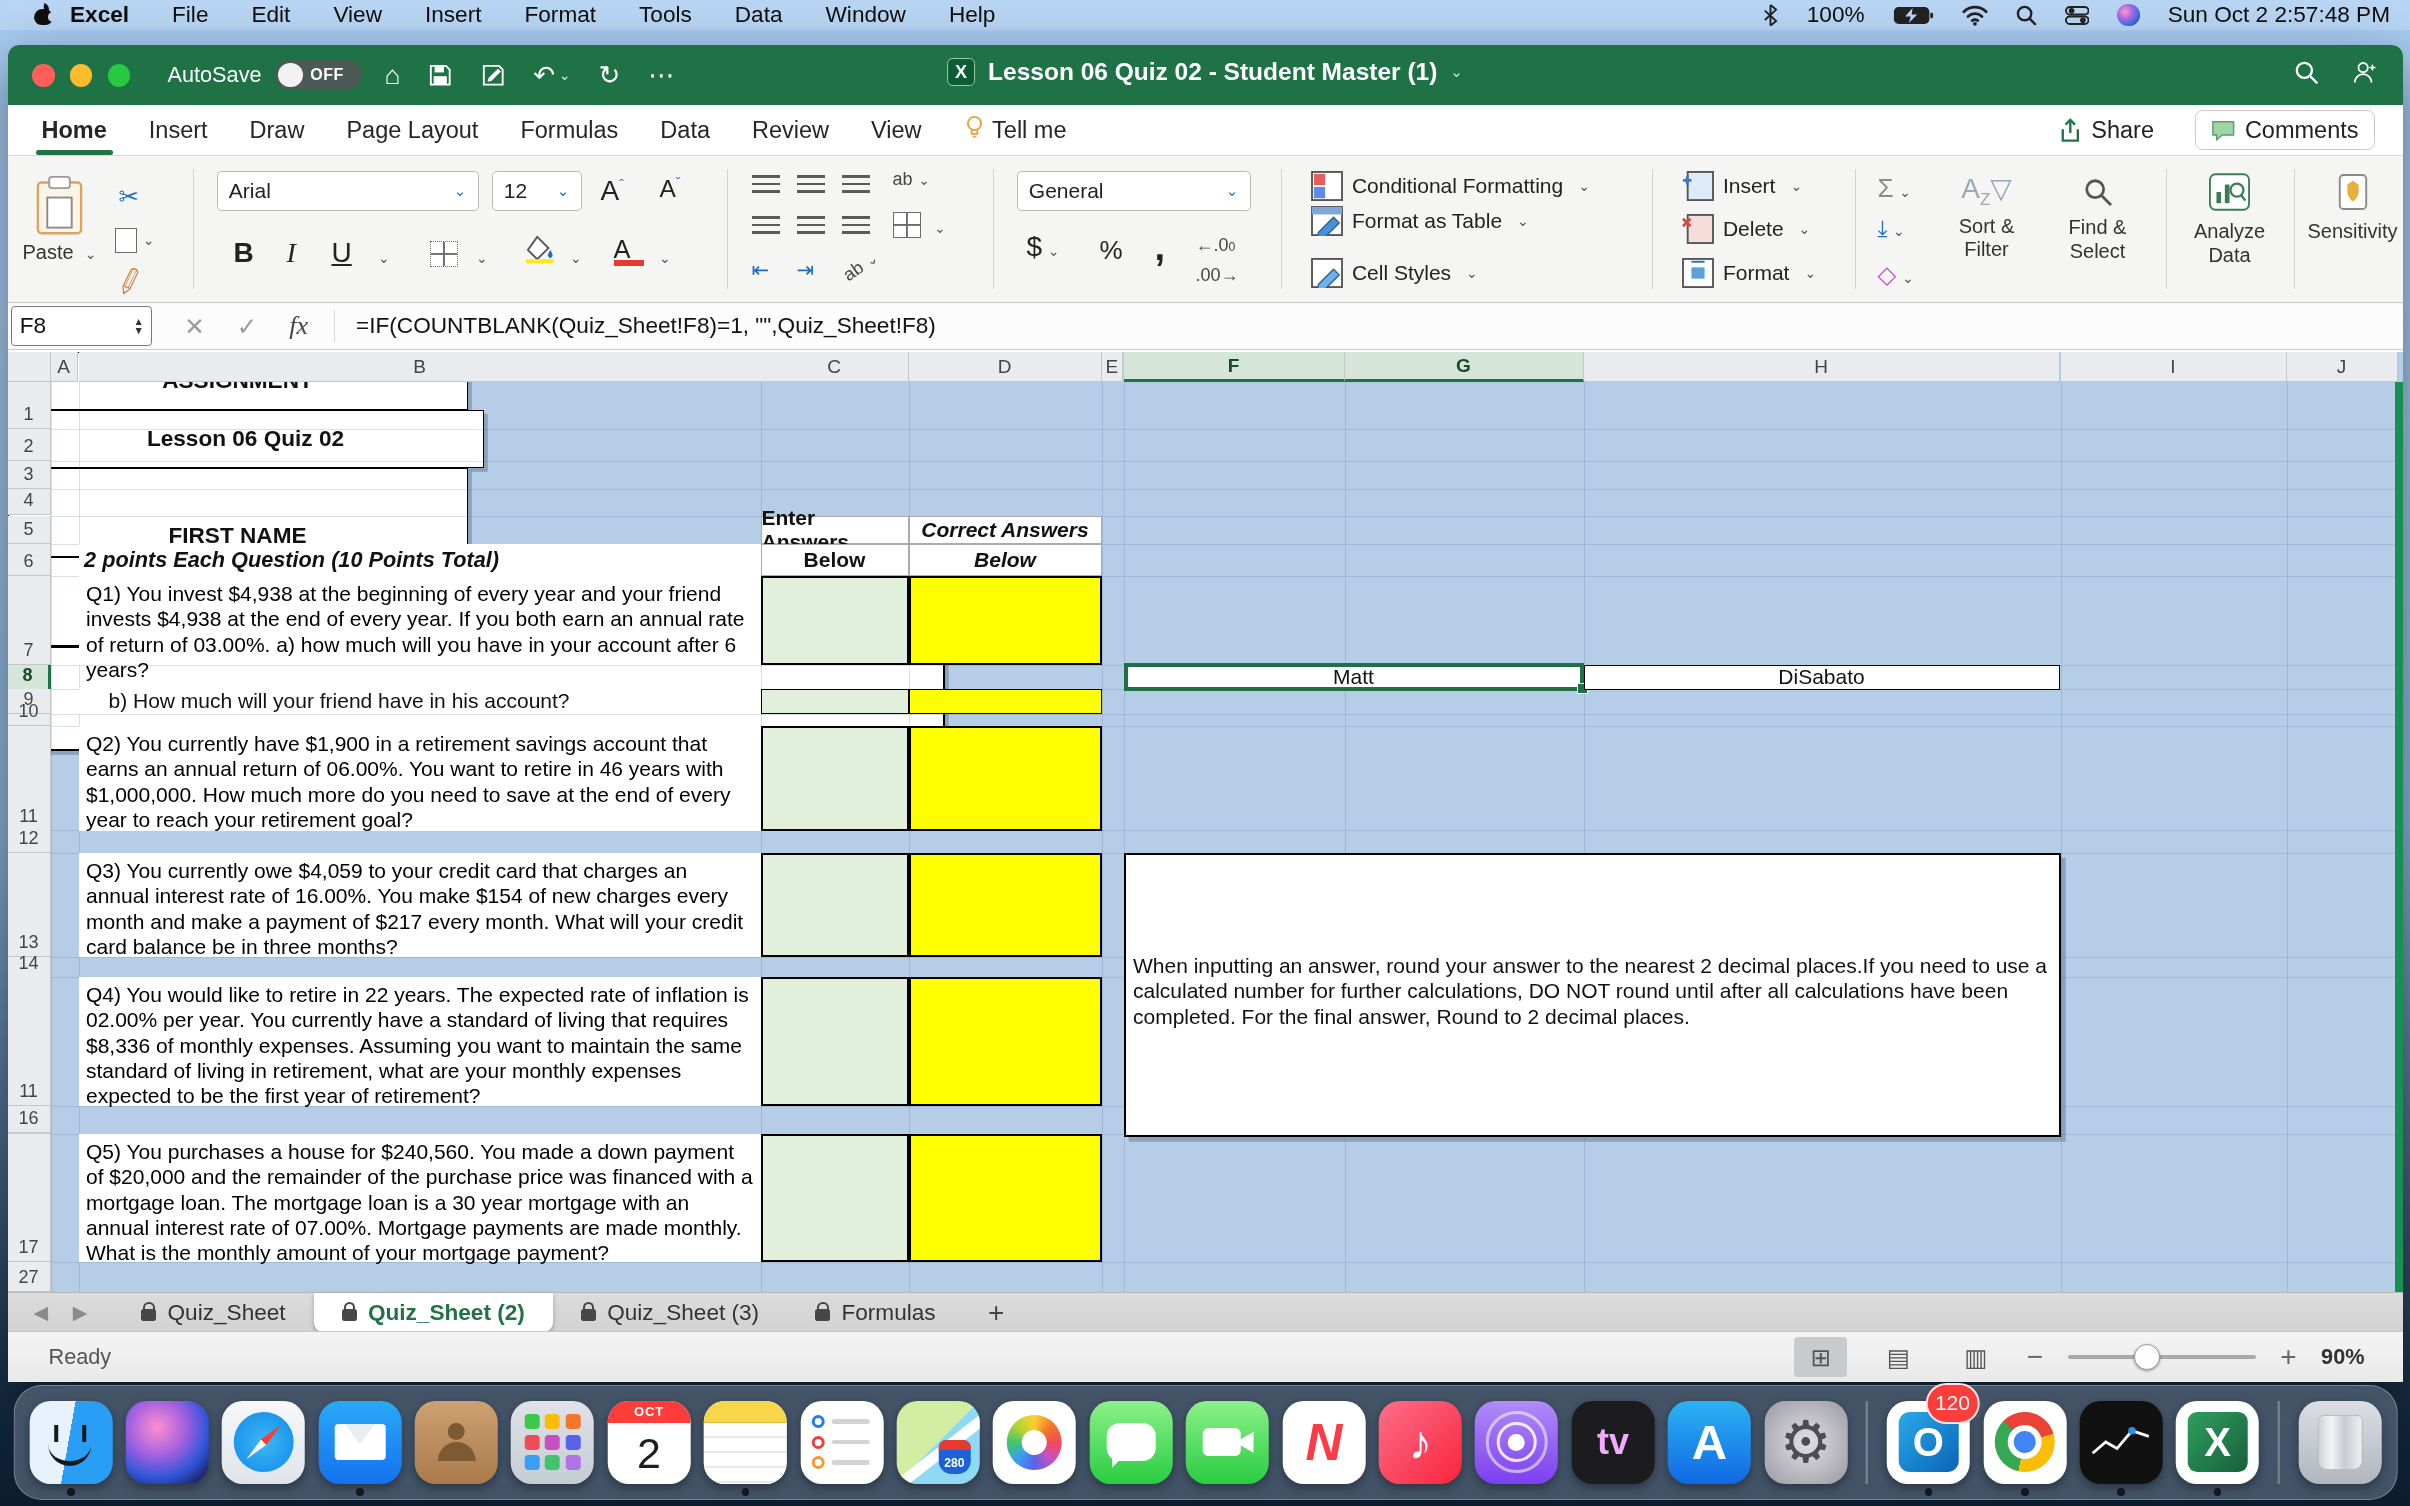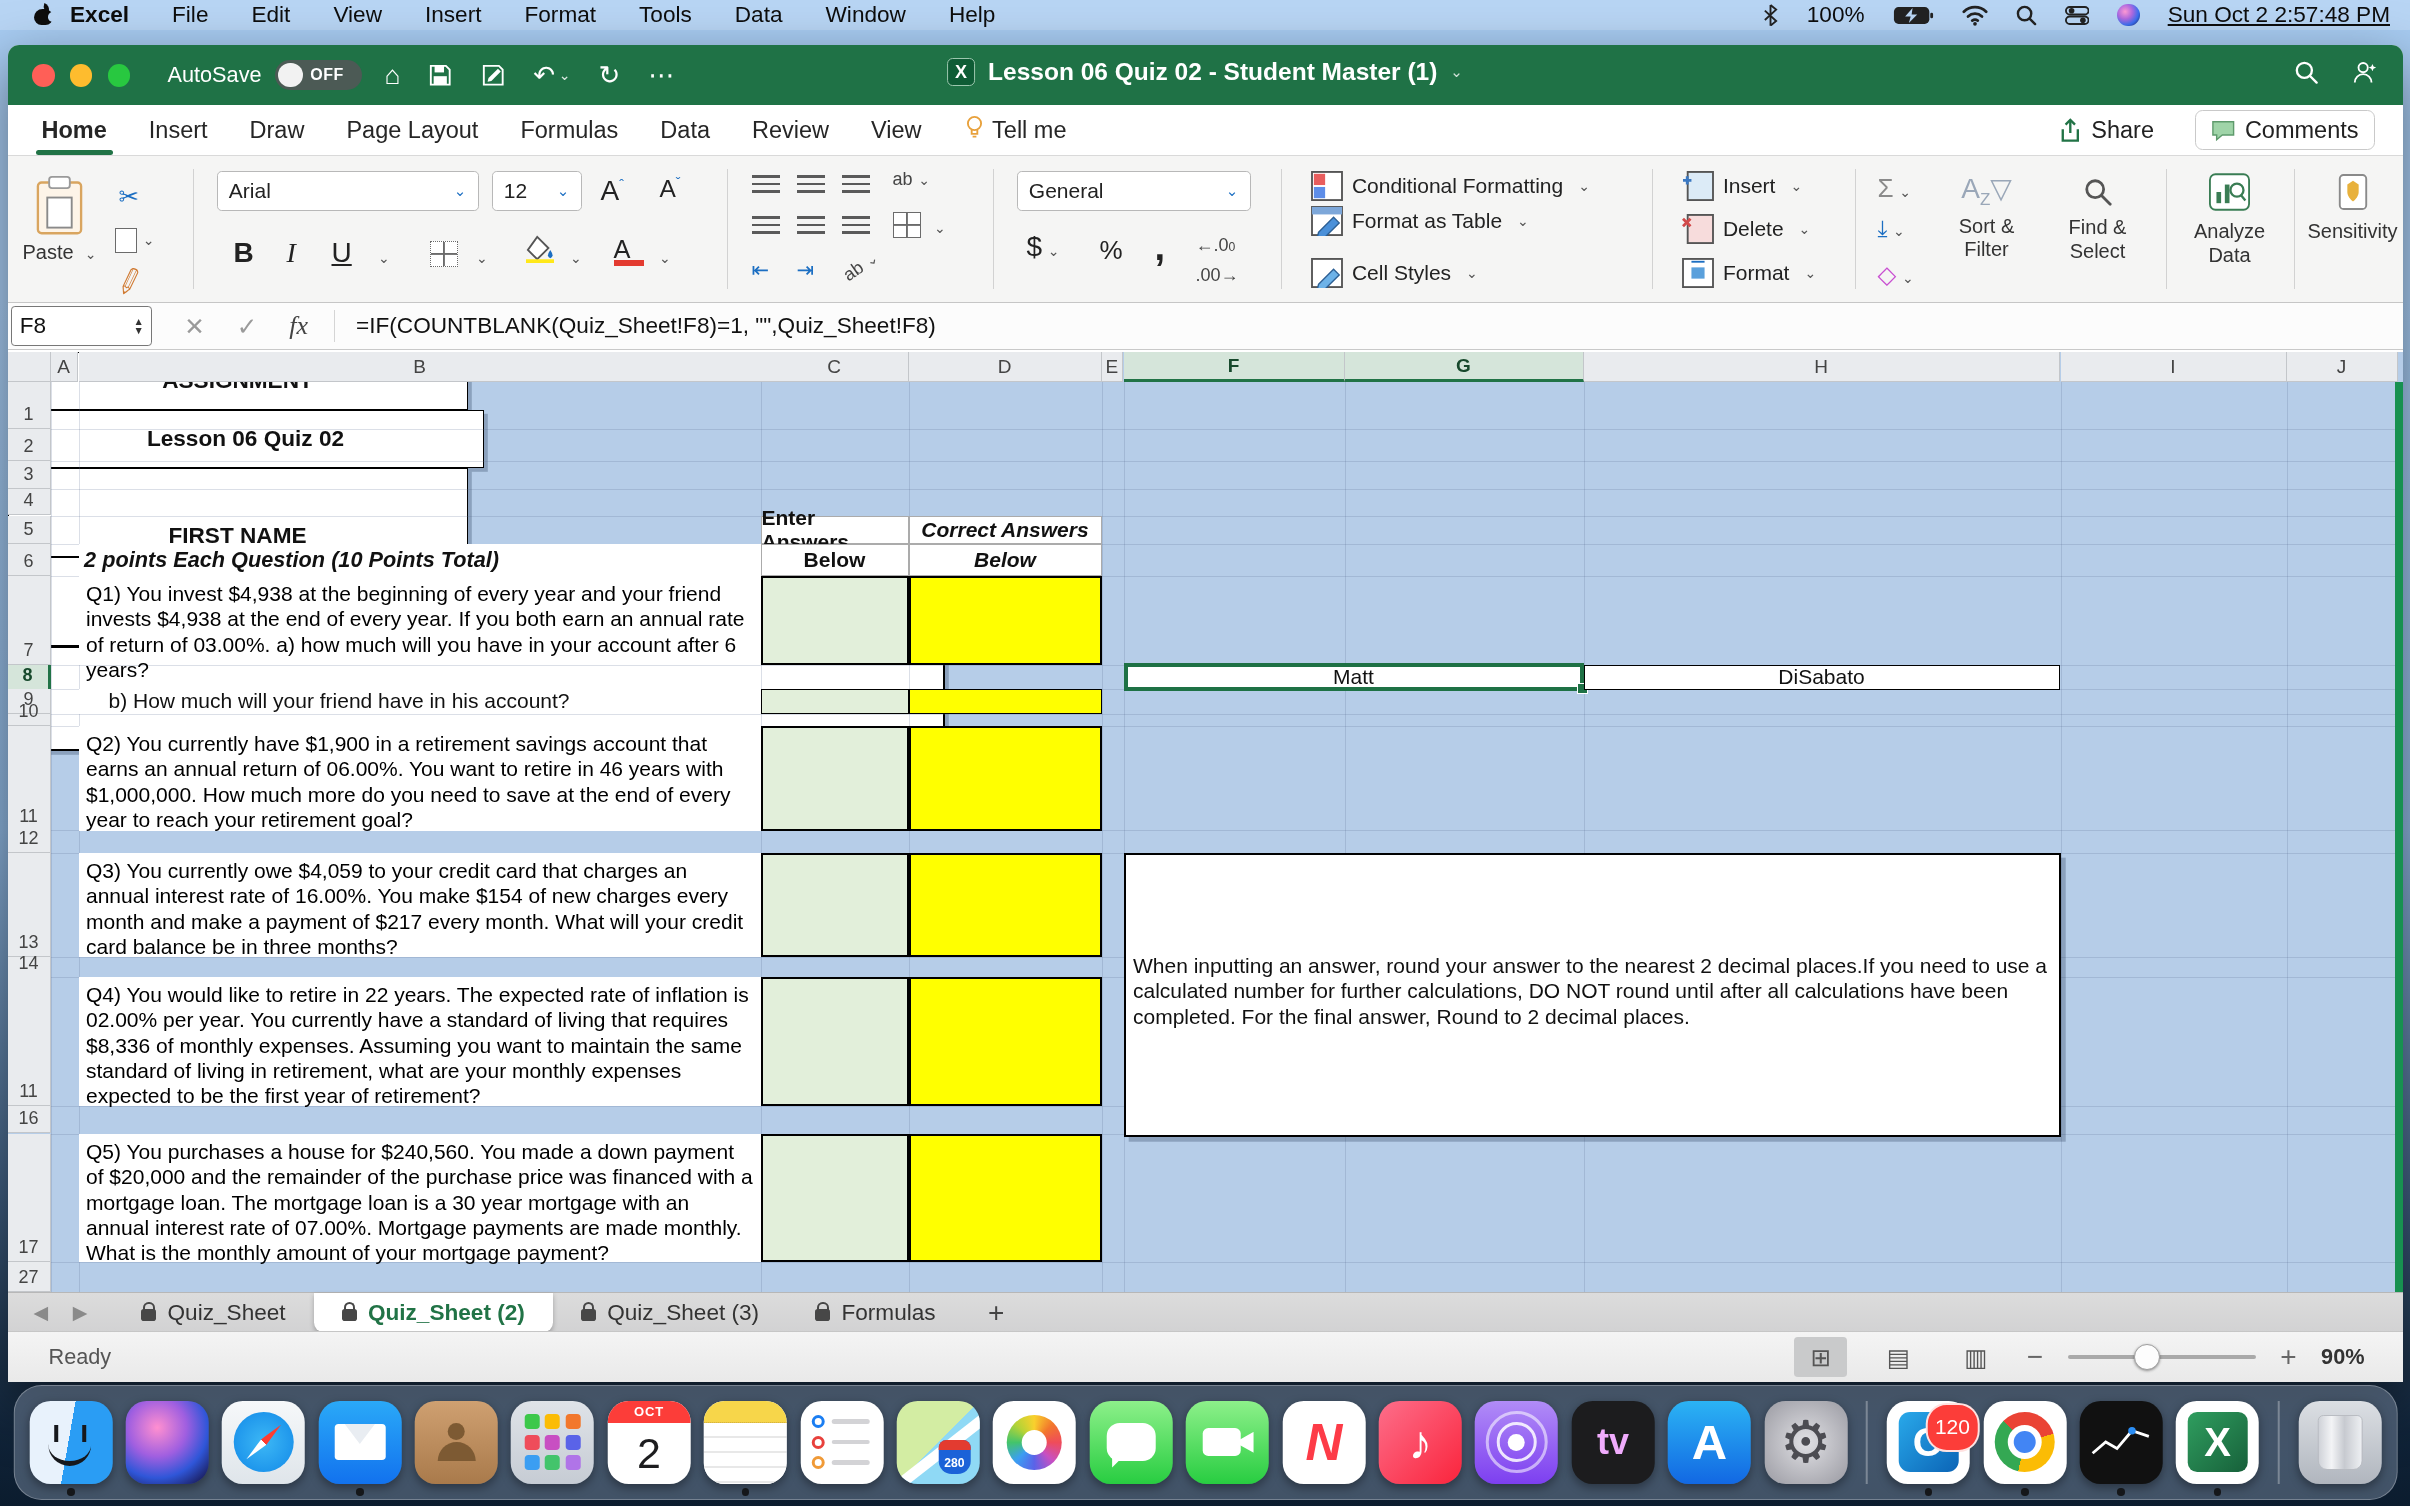--- a/index.html
+++ b/index.html
@@ -17,21 +17,21 @@
   #menu-items .mi { white-space:nowrap; }
   #menu-items .mi:first-child { font-weight:bold; }
   #apple-logo { position:absolute; left:34px; top:4.7px; width:19px; height:21px; }
   #apple-logo .body { position:absolute; left:0; top:4.7px; width:19px; height:16px; background:#0d0d0d; border-radius:8.5px 8.5px 7.5px 7.5px; }
   #apple-logo .bite { position:absolute; right:-4.7px; top:7.5px; width:9.4px; height:9.4px; background:#bad6f4; border-radius:50%; }
   #apple-logo .leaf { position:absolute; left:8.5px; top:-0.9px; width:6.6px; height:7.5px; background:#0d0d0d; border-radius:0 7.5px 0 7.5px; transform:rotate(20deg); }
   #menu-status { margin-left:auto; display:flex; align-items:center; gap:28px; margin-right:21px; font-size:22.6px; }
   #menu-status svg { display:block; }
   #siri-orb { width:22.6px; height:22.6px; border-radius:50%;
     background:radial-gradient(circle at 35% 35%, #ff9ad5 0%, #b06ae0 35%, #3b6ff0 65%, #1b1040 100%); }
-  #clock { white-space:nowrap;text-decoration:underline; }
+  #clock { white-space:nowrap; }
 
   
   #window { position:absolute; left:7.5px; top:45px; width:2395px; height:1337px;
     border-radius:11.3px 11.3px 0 0; box-shadow:0 21px 56px rgba(0,0,0,.5); overflow:hidden; background:#fff; }
 
   
   #titlebar { position:absolute; left:0; top:0; width:100%; height:60px; background:#1f7246; }
   .tl { position:absolute; top:52px; width:22.6px; height:22.6px; border-radius:50%; }
   #tl-close { left:24.5px; background:#ff5f57; } #tl-min { left:62px; background:#febc2e; } #tl-zoom { left:100px; background:#28c840; }
   .tl { top:19px; }
@@ -125,21 +125,21 @@
   .zpm { font-size:28px; color:#666; }
 
   
   #dock { position:absolute; left:50%; bottom:7.5px; transform:translateX(-50%); height:115px;
     background:rgba(112,128,150,.55); border:0.9px solid rgba(255,255,255,.28); border-radius:28px;
     display:flex; align-items:center; padding:0 13px; gap:9.4px; }
   .dock-item { position:relative; width:87px; height:104px; display:flex; align-items:center; justify-content:center; }
   .dsep { width:1.9px; height:83px; background:rgba(255,255,255,.30); margin:0 7.5px; }
   .ic { width:83px; height:83px; border-radius:21px; position:relative; overflow:hidden; box-shadow:0 3.8px 9.4px rgba(0,0,0,.35); display:flex; align-items:center; justify-content:center; }
   .rundot { position:absolute; bottom:-1.9px; left:50%; transform:translateX(-50%); width:7.5px; height:7.5px; border-radius:50%; background:#15171a; }
-  .badge { position:absolute; top:-7.5px; right:-7.5px; min-width:41px; height:49px; border-radius:21px; background:#fc3d39; color:#fff; font-size:21px; display:flex; align-items:center; justify-content:center; padding:0 7.5px; border:2.8px solid rgba(255,255,255,.85); z-index:3;margin-top:20px; }
+  .badge { position:absolute; top:-7.5px; right:-7.5px; min-width:41px; height:41px; border-radius:21px; background:#fc3d39; color:#fff; font-size:21px; display:flex; align-items:center; justify-content:center; padding:0 7.5px; border:2.8px solid rgba(255,255,255,.85); z-index:3; }
 
   .ic-finder { background:linear-gradient(100deg,#e8f2fc 0 47%,#2a9df4 47%); }
   .ic-finder .face { position:absolute; left:50%; top:30%; transform:translateX(-50%); width:49px; height:38px; }
   .ic-finder .face::before { content:""; position:absolute; left:7.5px; top:0; width:4.7px; height:17px; background:#16181c; box-shadow:28px 0 0 #16181c; }
   .ic-finder .face::after { content:""; position:absolute; left:1.9px; top:15px; width:43px; height:21px; border-bottom:5.6px solid #16181c; border-radius:0 0 22.6px 22.6px; }
   .ic-siri { background:radial-gradient(circle at 38% 32%, #ff8fd0 0%, #a05fe0 38%, #2f56d8 66%, #140a33 100%); }
   .ic-safari { background:linear-gradient(#f6f8fa,#dfe5ea); }
   .ic-safari .dial { width:60px; height:60px; border-radius:50%; background:radial-gradient(circle,#3db8f5,#1188e8); position:relative; }
   .ic-safari .needle { position:absolute; left:50%; top:50%; width:7.5px; height:49px; transform:translate(-50%,-50%) rotate(45deg); background:linear-gradient(#ff3b30 0 50%,#fff 50%); clip-path:polygon(50% 0,100% 50%,50% 100%,0 50%); }
   .ic-mail { background:linear-gradient(#2aa9f8,#1272ee); }

